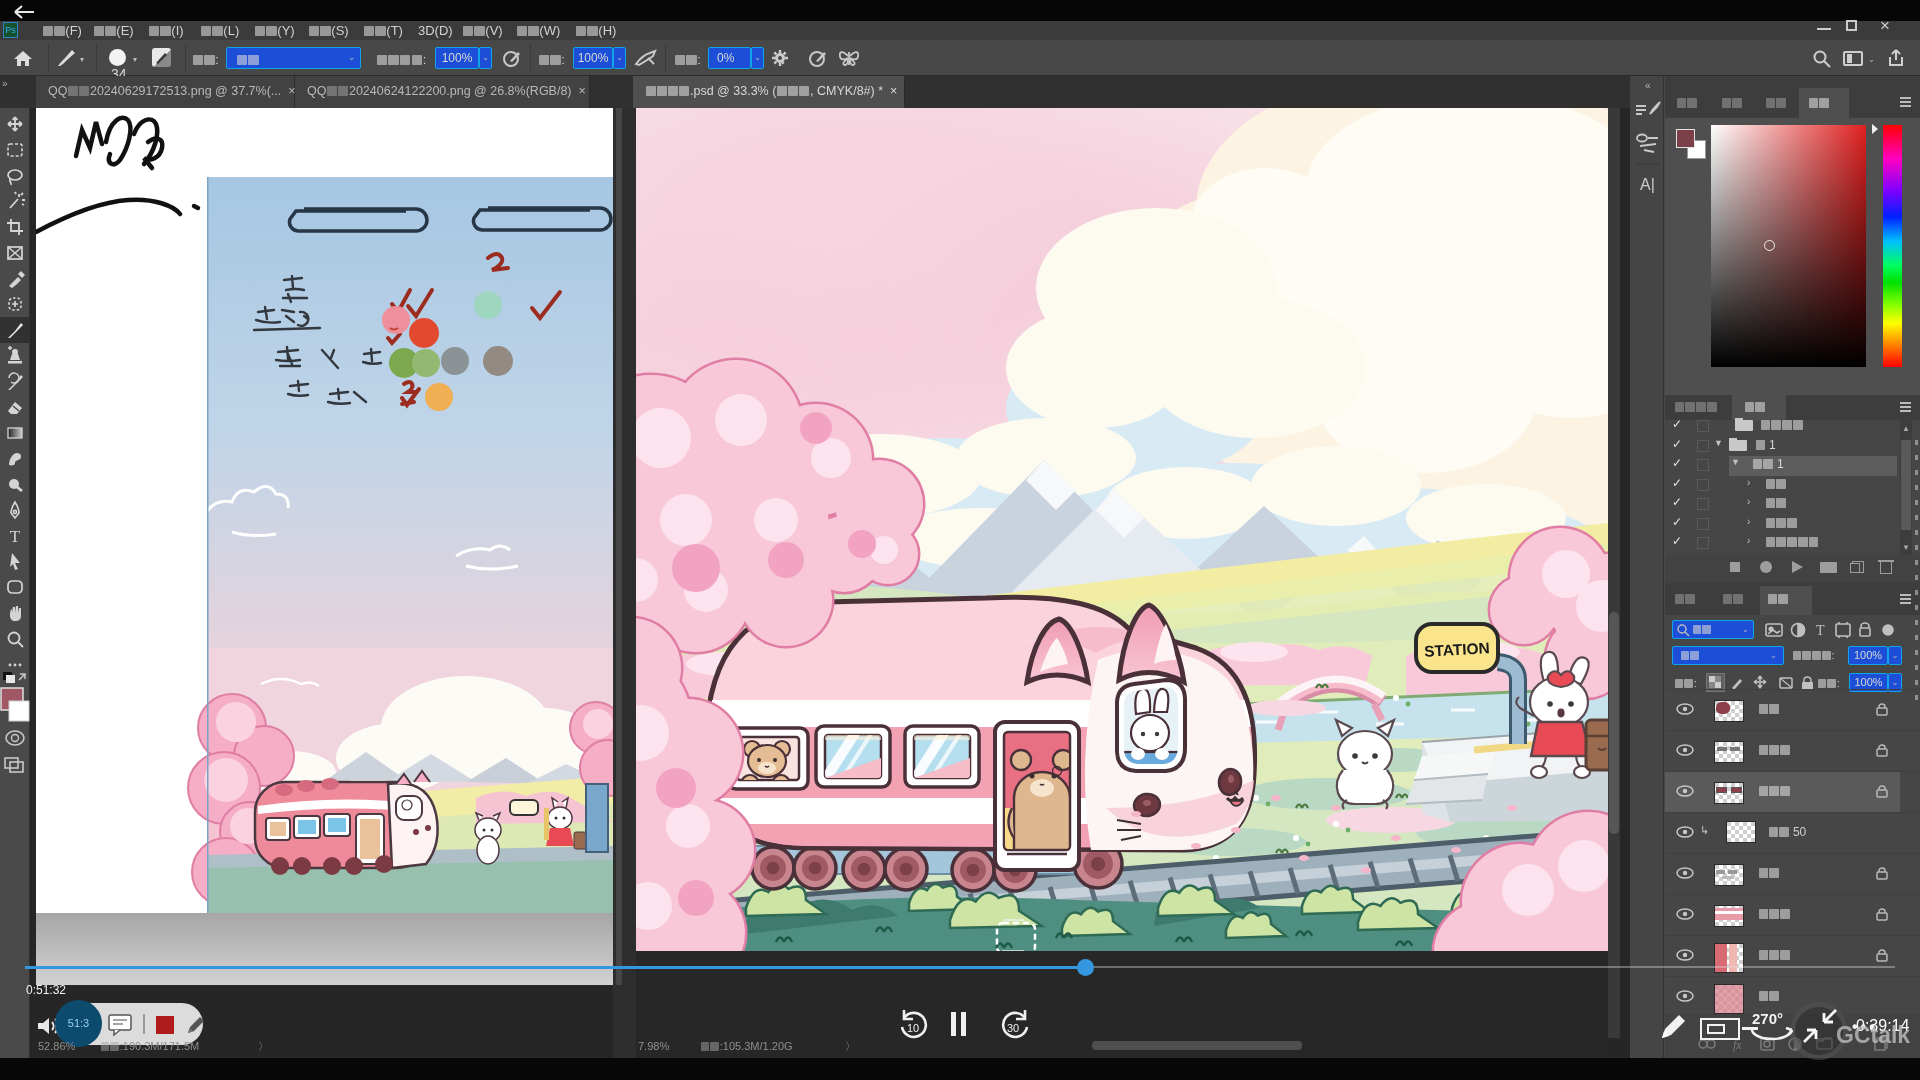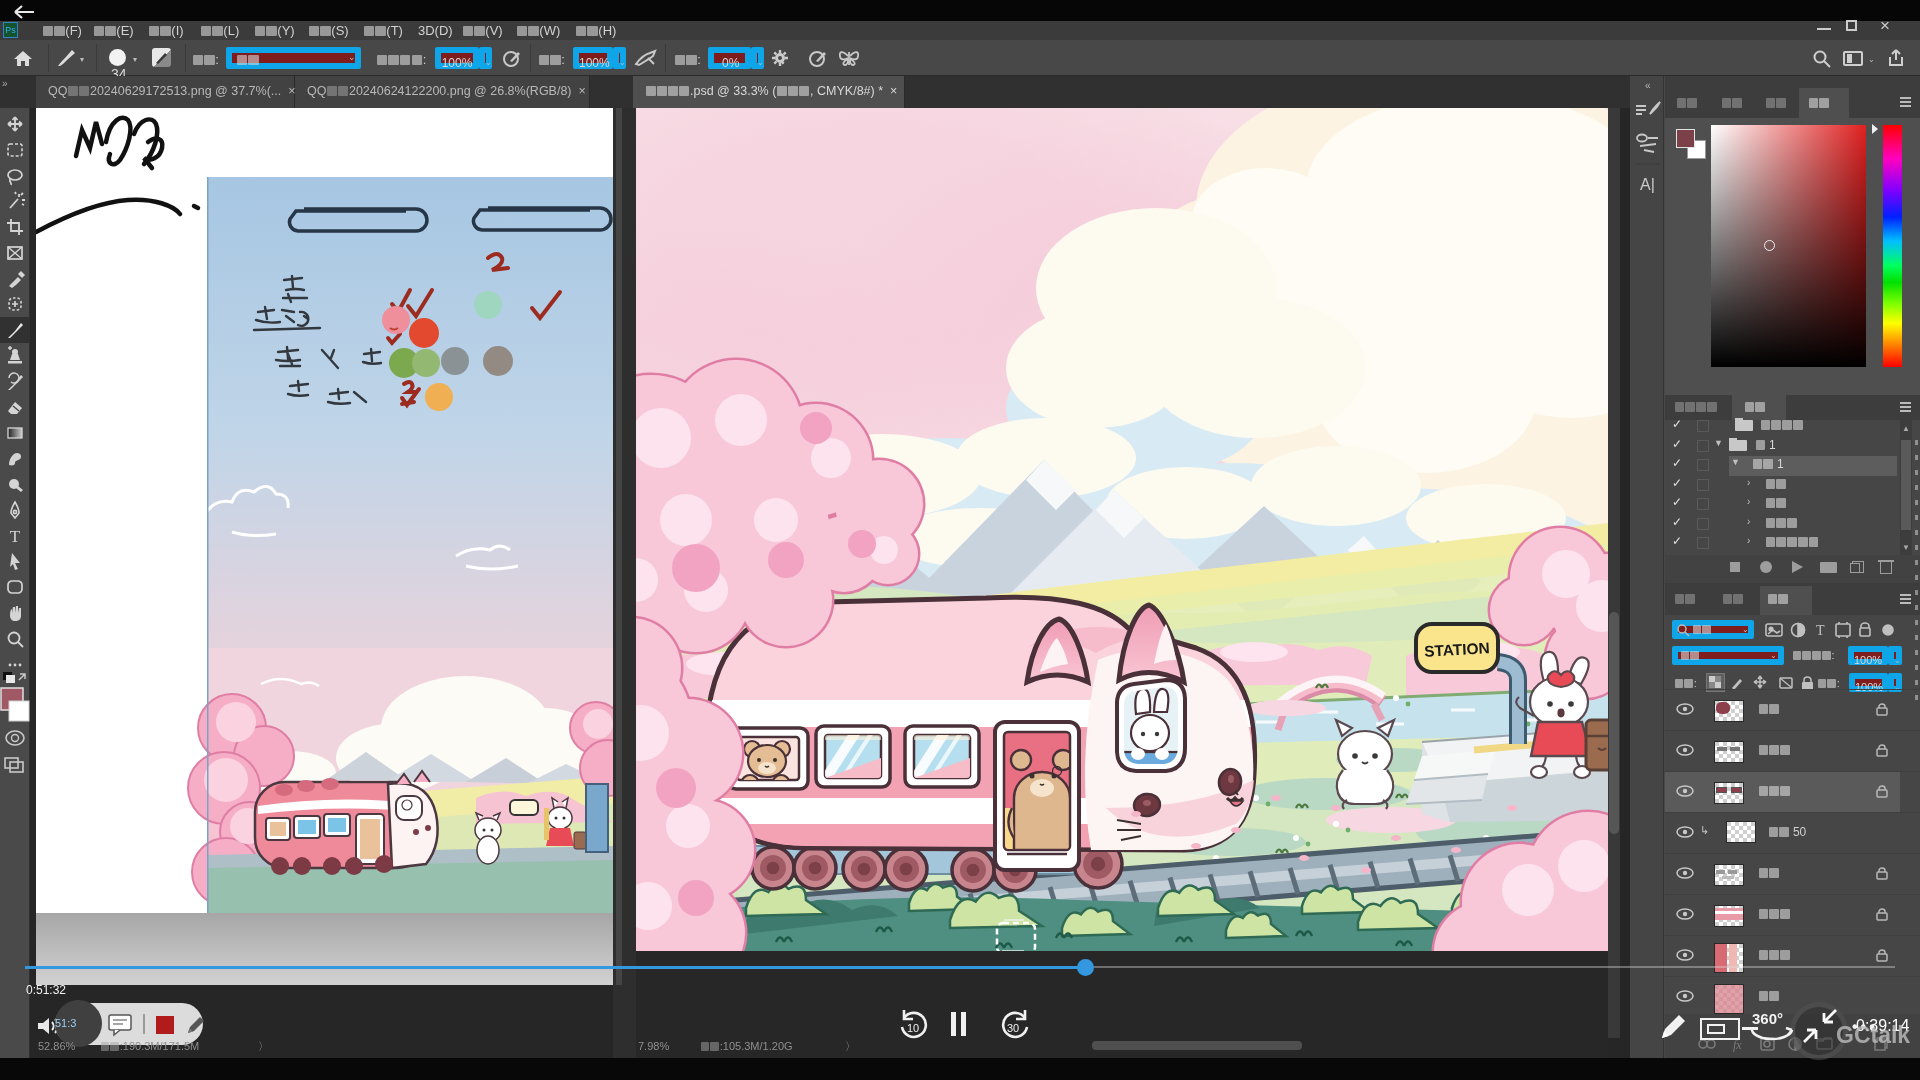--- a/index.html
+++ b/index.html
@@ -2,21 +2,21 @@
 <html><head><meta charset="utf-8"><style>
 *{margin:0;padding:0;box-sizing:border-box}
 html,body{width:1920px;height:1080px;overflow:hidden;background:#262626;
  font-family:"Liberation Sans",sans-serif;}
 .abs{position:absolute}
 .hz{display:inline-block;background:rgba(215,215,215,.60);border-radius:1px;
  width:.80em;height:.78em;margin:0 .05em;vertical-align:-.05em}
 .hzd{display:inline-block;background:rgba(165,165,165,.5);border-radius:1px;
  width:.80em;height:.78em;margin:0 .05em;vertical-align:-.05em}
 .txt{color:#d2d2d2;font-size:13px;white-space:nowrap}
-.box{background:#7f1d1d;border:6px solid #0ea5e9;border-radius:2px;color:#d8d8d8}
+.box{background:#1d4ed8;border:1px solid #0ea5e9;border-radius:2px;color:#d8d8d8}
 .vd{width:1px;background:#3a3a3a}
 </style></head><body>
 <div class="abs" style="left:0;top:0;width:1920px;height:21px;background:#060606"></div>
 <svg class="abs" style="left:12px;top:4px" width="26" height="16">
     <path d="M3 8 H22 M3 8 l7 -6 M3 8 l7 6" stroke="#e8e8e8" stroke-width="2.2" fill="none"></path>
   </svg>
 <div class="abs" style="left:0;top:21px;width:1920px;height:19px;background:#3b3b3b"></div>
 <div class="abs" style="left:3px;top:22px;width:15px;height:16px;background:#14532d;border:1px solid #2d85c8;color:#37a7f0;font-size:9px;text-align:center;line-height:14px">Ps</div>
 <div class="abs txt" style="left:42px;top:23px;font-size:13px"><i class="hz"></i><i class="hz"></i>(F)</div>
 <div class="abs txt" style="left:93px;top:23px;font-size:13px"><i class="hz"></i><i class="hz"></i>(E)</div>
@@ -1145,21 +1145,21 @@
 <div class="abs" style="left:25px;top:966px;width:1060px;height:3px;background:#3398e0"></div>
 <div class="abs" style="left:1085px;top:966px;width:810px;height:2px;background:rgba(225,225,225,.38)"></div>
 <div class="abs" style="left:1077px;top:959px;width:17px;height:17px;border-radius:50%;background:#3398e0"></div>
 <div class="abs" style="left:26px;top:983px;color:#f0f0f0;font-size:12px">0:51:32</div>
 <div class="abs" style="left:1856px;top:1017px;color:#ffffff;font-size:16px">0:39:14</div>
 <svg class="abs" style="left:36px;top:1014px" width="26" height="24">
     <path d="M2 9 h5 l6 -5 v16 l-6 -5 H2 Z" fill="#e8e8e8"></path>
     <path d="M16 8 a6 6 0 0 1 0 8 M19 5 a10 10 0 0 1 0 14" stroke="#e8e8e8" stroke-width="2" fill="none"></path>
   </svg>
 <div class="abs" style="left:55px;top:1003px;width:148px;height:42px;background:#dcdcdc;border-radius:21px"></div>
-<div class="abs" style="left:55px;top:1000px;width:47px;height:47px;border-radius:50%;background:#404040;color:#9fcdf2;font-size:11px;line-height:47px">51:3</div>
+<div class="abs" style="left:55px;top:1000px;width:47px;height:47px;border-radius:50%;background:#0c4a6e;color:#9fcdf2;font-size:11px;text-align:center;line-height:47px">51:3</div>
 <svg class="abs" style="left:108px;top:1013px" width="26" height="24">
     <rect x="1" y="2" width="22" height="15" rx="2" fill="#fdfdfd" stroke="#555" stroke-width="1.5"></rect>
     <path d="M6 17 l0 5 l6 -5" fill="#fdfdfd" stroke="#555" stroke-width="1.5"></path>
     <path d="M5 7 h14 M5 11 h10" stroke="#888" stroke-width="1.5"></path>
   </svg>
 <div class="abs" style="left:143px;top:1014px;width:2px;height:20px;background:#9a9a9a"></div>
 <div class="abs" style="left:156px;top:1016px;width:18px;height:18px;background:#b01c1c"></div>
 <svg class="abs" style="left:184px;top:1013px" width="24" height="24">
     <path d="M4 20 L6 14 L16 4 L20 8 L10 18 Z" fill="#555"></path>
     <path d="M4 20 l5 -1.5 l-3.5 -3.5 Z" fill="#777"></path>
@@ -1180,21 +1180,21 @@
     <text x="10" y="24" font-size="11" fill="#f0f0f0" font-family="Liberation Sans">30</text>
   </svg>
 <div class="abs" style="left:1790px;top:1002px;width:58px;height:58px;border-radius:50%;background:rgba(40,40,40,.45);border:5px solid rgba(130,130,130,.28)"></div>
 <svg class="abs" style="left:1656px;top:1010px" width="34" height="34">
     <path d="M6 28 L9 19 L23 5 L29 11 L15 25 Z" fill="#f2f2f2"></path>
     <path d="M6 28 l7 -2 l-5 -5 Z" fill="#fff"></path>
   </svg>
 <div class="abs" style="left:1700px;top:1018px;width:40px;height:22px;border:2.5px solid #f2f2f2"></div>
 <div class="abs" style="left:1707px;top:1024px;width:18px;height:10px;border:2px solid #f2f2f2"></div>
 <div class="abs" style="left:1742px;top:1027px;width:16px;height:3px;background:#f2f2f2"></div>
-<div class="abs" style="left:1752px;top:1010px;color:#f2f2f2;font-size:15px;font-weight:bold">360°</div>
+<div class="abs" style="left:1752px;top:1010px;color:#f2f2f2;font-size:15px;font-weight:bold">270°</div>
 <svg class="abs" style="left:1750px;top:1026px" width="44" height="16">
     <path d="M2 2 a20 10 0 0 0 40 2" fill="none" stroke="#f2f2f2" stroke-width="2.5"></path>
     <path d="M42 4 l-6 -2 M42 4 l-4 5" stroke="#f2f2f2" stroke-width="2.5"></path>
   </svg>
 <svg class="abs" style="left:1800px;top:1008px" width="40" height="36">
     <g stroke="#f8f8f8" stroke-width="2.8" fill="none">
       <path d="M36 2 L24 14 M24 14 v-9 M24 14 h9"></path>
       <path d="M4 34 L16 22 M16 22 v9 M16 22 h-9"></path>
     </g>
   </svg>

